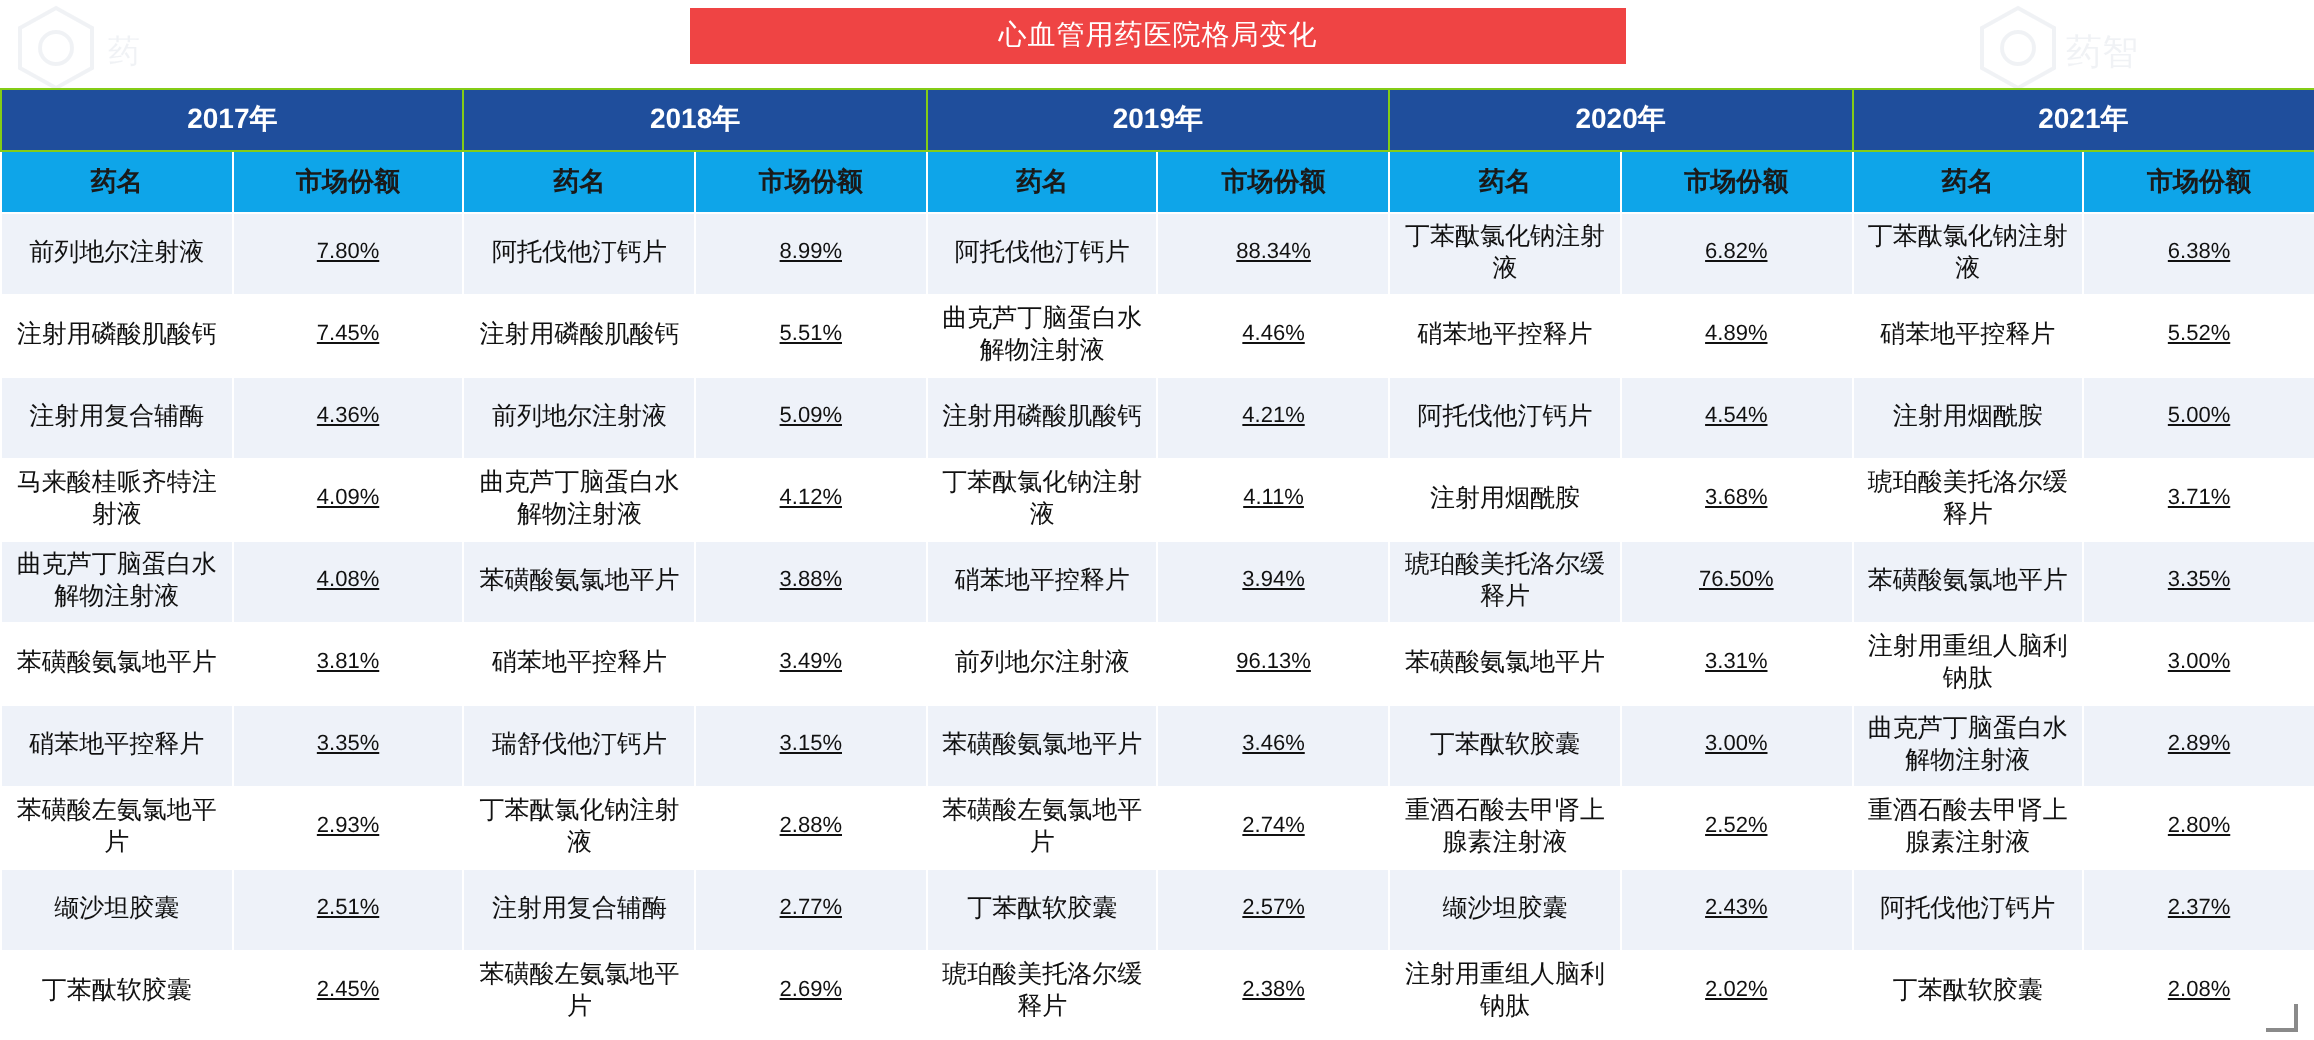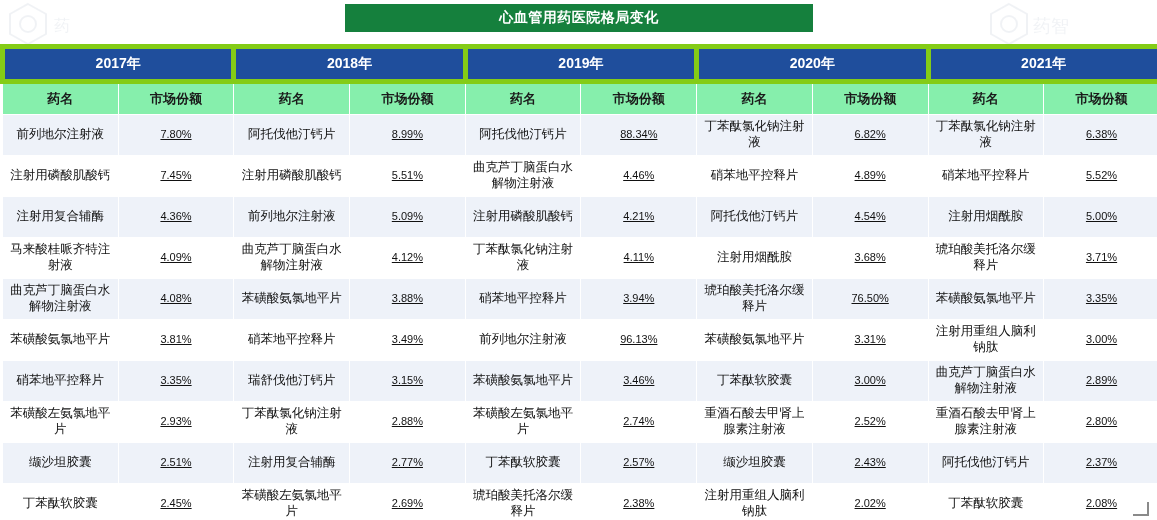--- a/index.html
+++ b/index.html
@@ -14,44 +14,44 @@
 
   
   .wm{position:absolute;opacity:.10;pointer-events:none;}
   .wm svg{display:block;}
   .wm-left{left:6px;top:2px;}
   .wm-right{right:60px;top:2px;}
 
   
   .title-bar{
     position:absolute;left:345px;top:4px;width:468px;height:28px;
-    background:#15803d;color:#ffffff;
+    background:#ef4444;color:#ffffff;
     display:flex;align-items:center;justify-content:center;
-    font-size:14px;font-weight:bold;letter-spacing:.5px;
+    font-size:14px;font-weight:normal;letter-spacing:.5px;
   }
 
   
   table{
     position:absolute;left:0;top:44px;
     border-collapse:collapse;
     width:1157px;
     table-layout:fixed;
   }
   col.name{width:115.7px;}
   col.share{width:115.7px;}
 
   thead tr.year-row th{
     background:#1f4e9c;color:#ffffff;
     font-size:14px;font-weight:bold;
     height:28px;
-    border:5px solid #84cc16;
+    border:1px solid #84cc16;
     text-align:center;
   }
   thead tr.sub-row th{
-    background:#86efac;color:#1a1a1a;
+    background:#0ea5e9;color:#1a1a1a;
     font-size:13px;font-weight:bold;
     height:28px;
     border:1px solid #ffffff;
     text-align:center;
   }
   tbody td{
     height:38px;
     font-size:12.5px;
     color:#111111;
     border:1px solid #ffffff;

